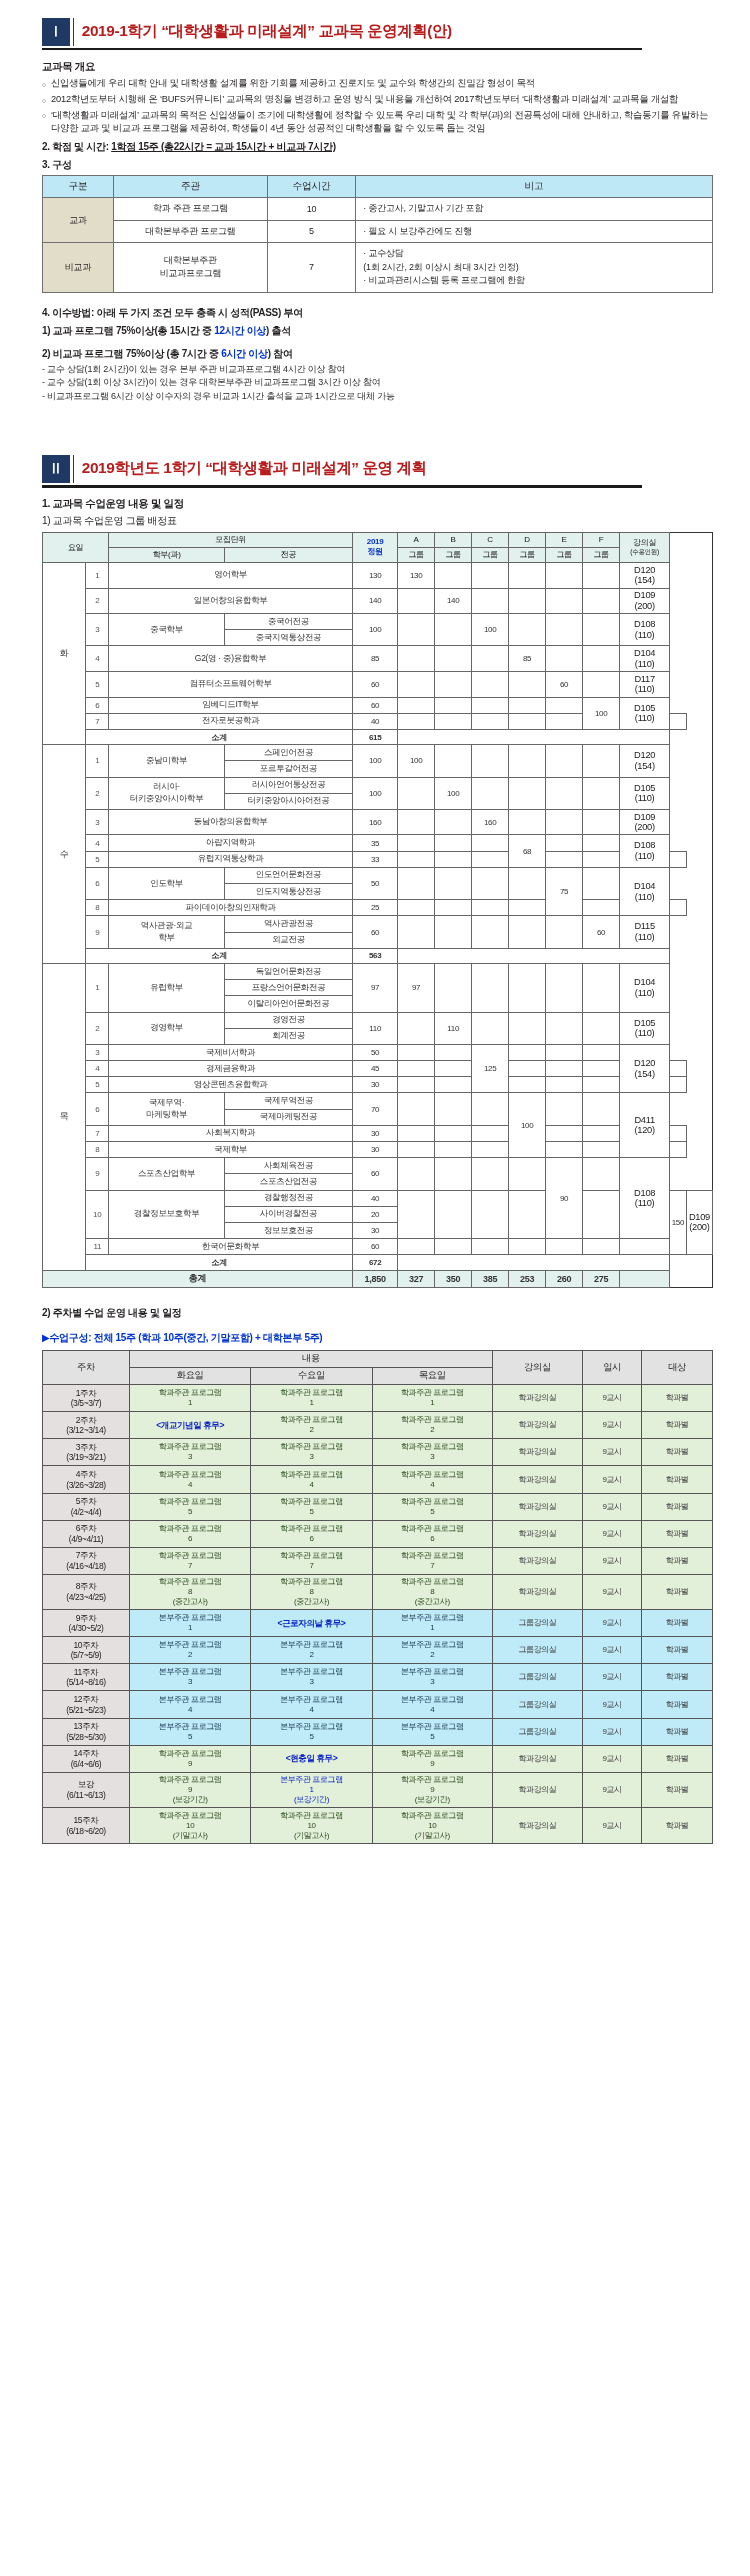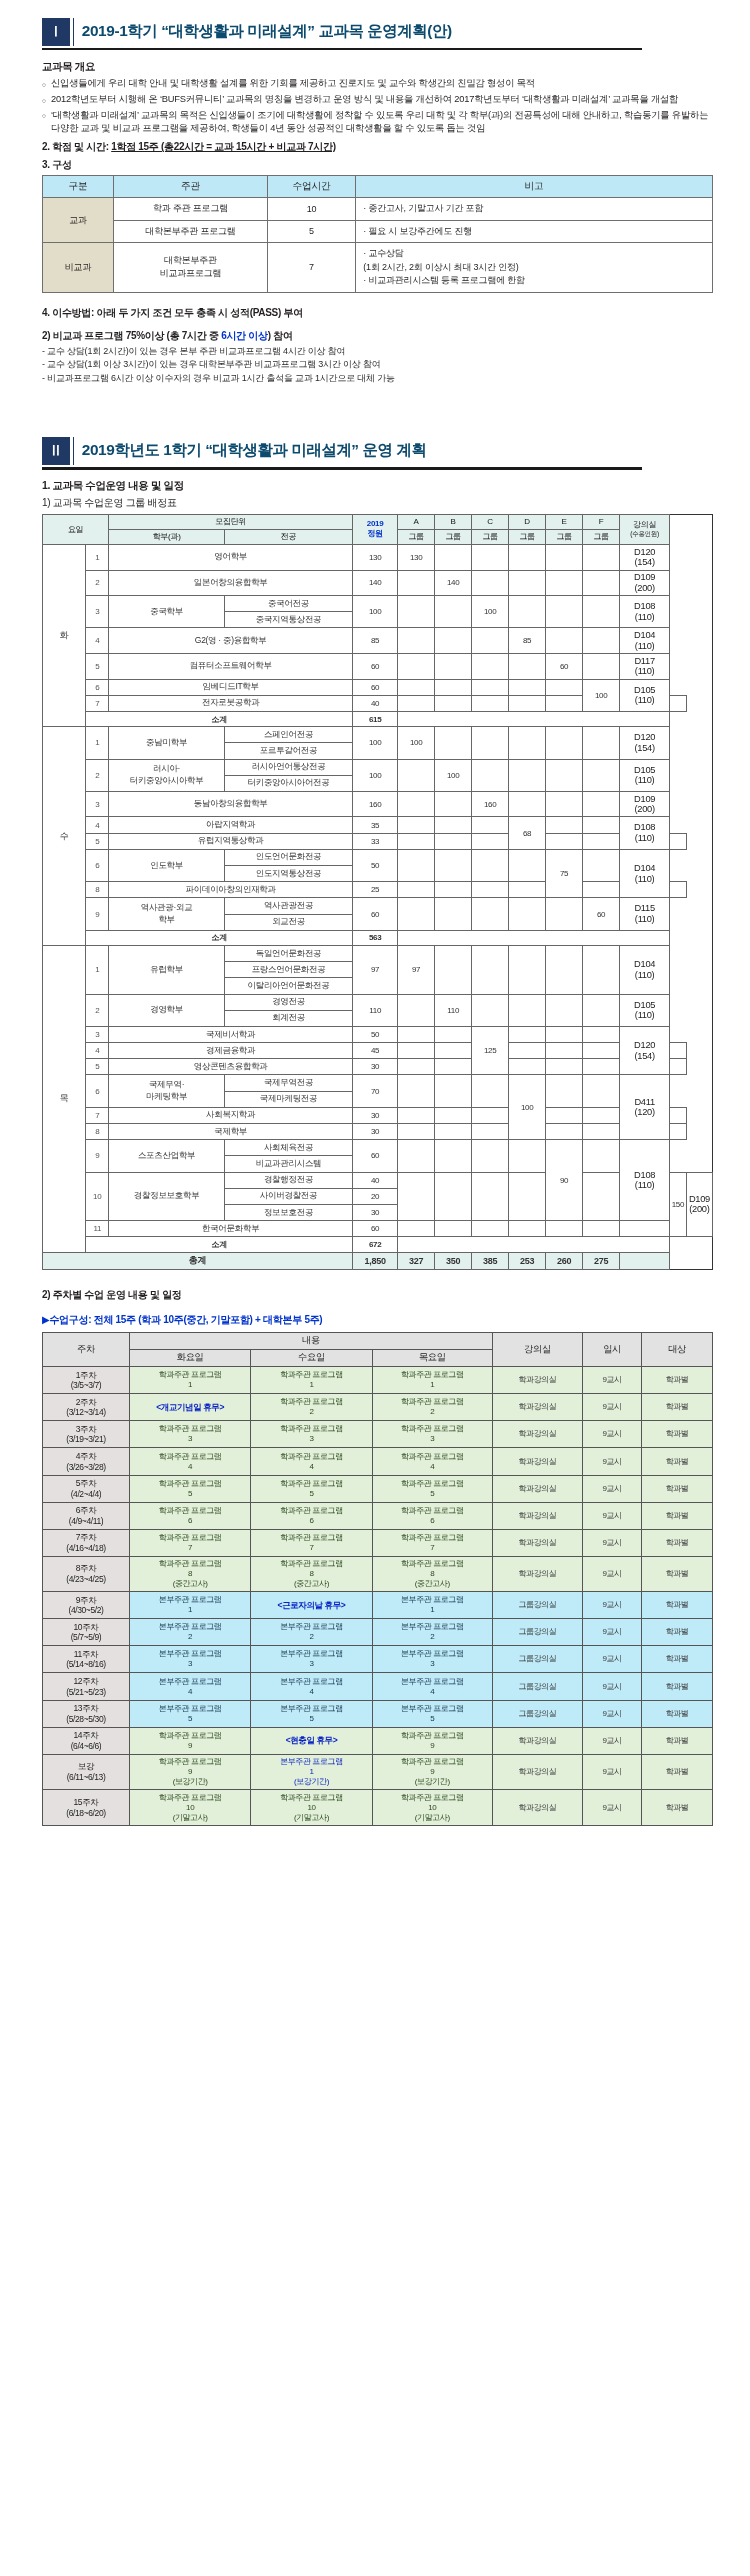--- a/index.html
+++ b/index.html
@@ -14,21 +14,21 @@
   .page { width: 751px; padding: 0; position: relative; }
 
   
   .section-banner { display: flex; align-items: stretch; margin: 0 0 0 42px; }
   .banner-num {
     width: 27.6px; min-height: 27.6px; background: #1f3864; color: #fff;
     font-weight: bold; font-size: 13.8px; display: flex; align-items: center;
     justify-content: center; font-family: "Liberation Serif", serif;
   }
   .banner-title-wrap { flex: 1; padding-left: 8px; display: flex; flex-direction: column; justify-content: center; border-left: 1.6px solid #1f3864; margin-left: 3.2px;}
-  .banner-title { font-size: 15.4px; font-weight: bold; letter-spacing: -0.4px; color:#0c4a6e; white-space: nowrap; }
+  .banner-title { font-size: 15.4px; font-weight: bold; letter-spacing: -0.4px; color:#b91c1c; white-space: nowrap; }
   .banner-rule { height: 2.4px; background: #1a1a1a; margin: 2.4px 0 0 42px; width: 600px; }
 
   
   .infobox {
     margin: 14.6px 0 0 159px; width: 430px; border: 0.8px solid #6b6b6b;
     border-radius: 11.3px; padding: 7.3px 0 7.3px 16px;
   }
   .infobox .line { font-size: 9.3px; font-weight: bold; line-height: 1.85; letter-spacing: -0.3px; }
   .infobox .sq { font-size: 7.3px; margin-right: 4px; }
 
@@ -153,20 +153,23 @@
             <div>· 교수상담</div>
             <div>(1회 2시간, 2회 이상시 최대 3시간 인정)</div>
             <div>· 비교과관리시스템 등록 프로그램에 한함</div>
           </td>
         </tr>
       </tbody>
     </table>
 
     <div style="height:9.7px"></div>
     <div class="numline">4. 이수방법: 아래 두 가지 조건 모두 충족 시 성적(PASS) 부여</div>
+    <div class="numline">
+      <span>1) 교과 프로그램 75%이상(총 15시간 중 </span><span class="blue">12시간 이상</span><span>) 출석</span>
+    </div>
     <div style="height:3.2px"></div>
     <div class="numline">
       <span>2) 비교과 프로그램 75%이상 (총 7시간 중 </span><span class="blue">6시간 이상</span><span>) 참여</span>
     </div>
     <div class="plain-sm">- 교수 상담(1회 2시간)이 있는 경우 본부 주관 비교과프로그램 4시간 이상 참여</div>
     <div class="plain-sm">- 교수 상담(1회 이상 3시간)이 있는 경우 대학본부주관 비교과프로그램 3시간 이상 참여</div>
     <div class="plain-sm">- 비교과프로그램 6시간 이상 이수자의 경우 비교과 1시간 출석을 교과 1시간으로 대체 가능</div>
   </div>
 
   <div class="spacer-lg"></div>
@@ -559,21 +562,21 @@
             <td rowspan="2"></td>
             <td rowspan="2"></td>
             <td rowspan="2"></td>
             <td rowspan="2"></td>
             <td rowspan="5">90</td>
             <td rowspan="2"></td>
             <td class="room" rowspan="5" style="white-space: pre-line;">D108
 (110)</td>
           </tr>
           <tr>
-            <td class="nm">비교과관리시스템</td>
+            <td class="nm">스포츠산업전공</td>
           </tr>
           <tr>
             <td class="idx" rowspan="3" style="width: 23px;">10</td>
             <td class="nm" rowspan="3" style="white-space: pre-line;">경찰정보보호학부</td>
             <td class="nm">경찰행정전공</td>
             <td>40</td>
             <td rowspan="3"></td>
             <td rowspan="3"></td>
             <td rowspan="3"></td>
             <td rowspan="3"></td>

